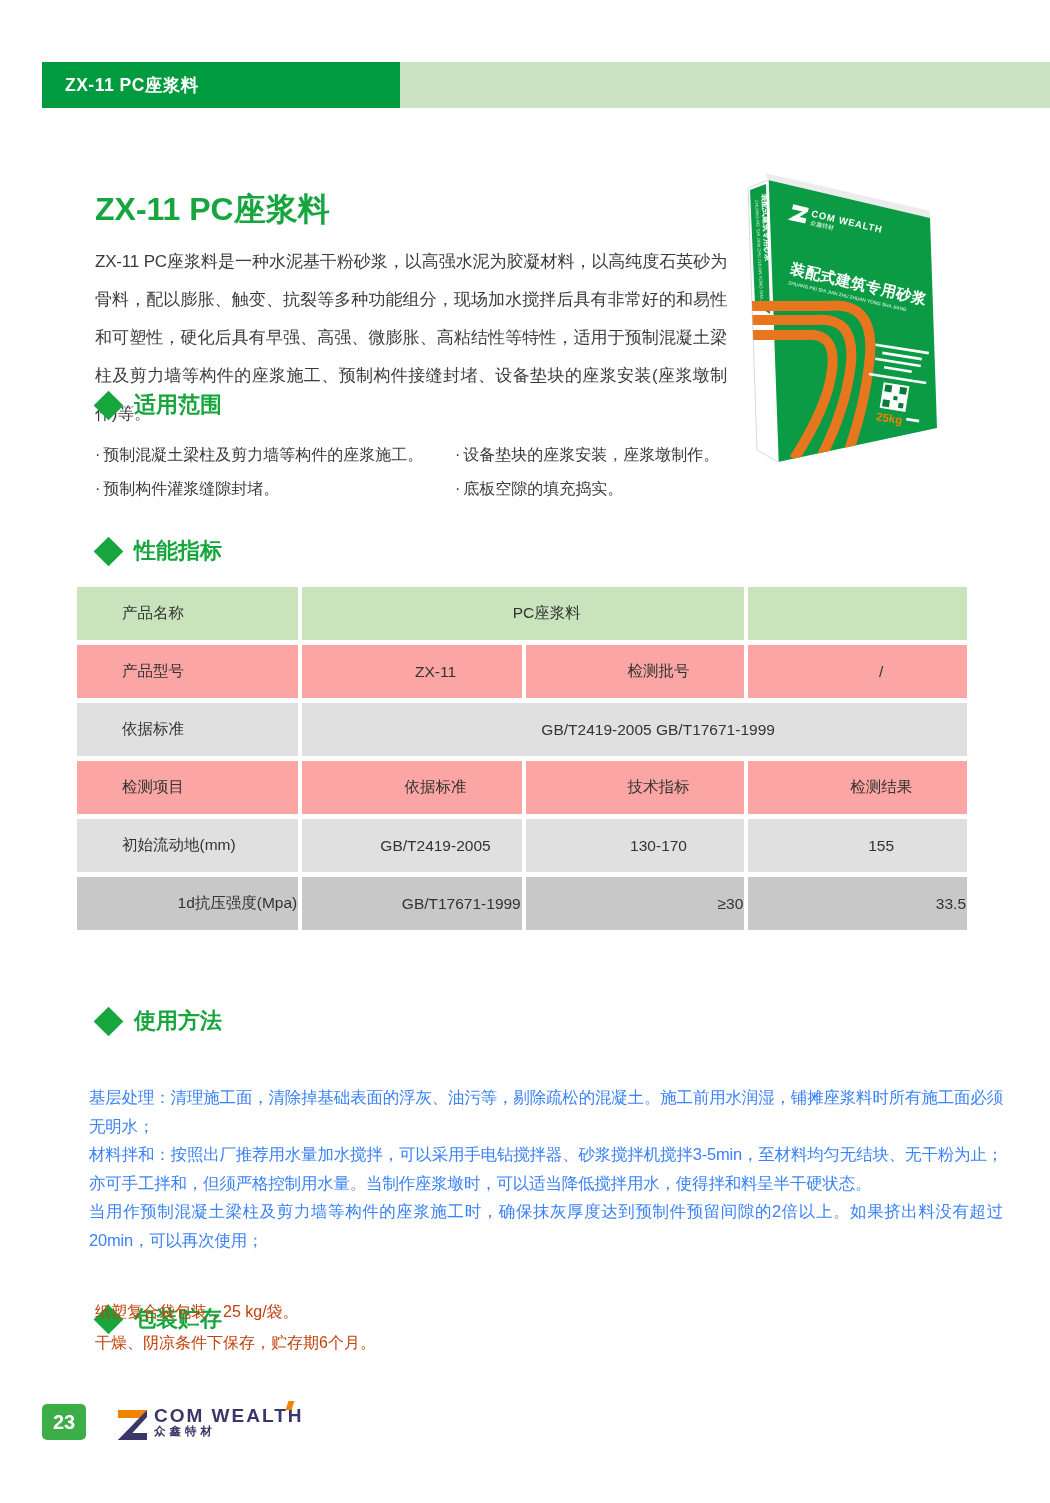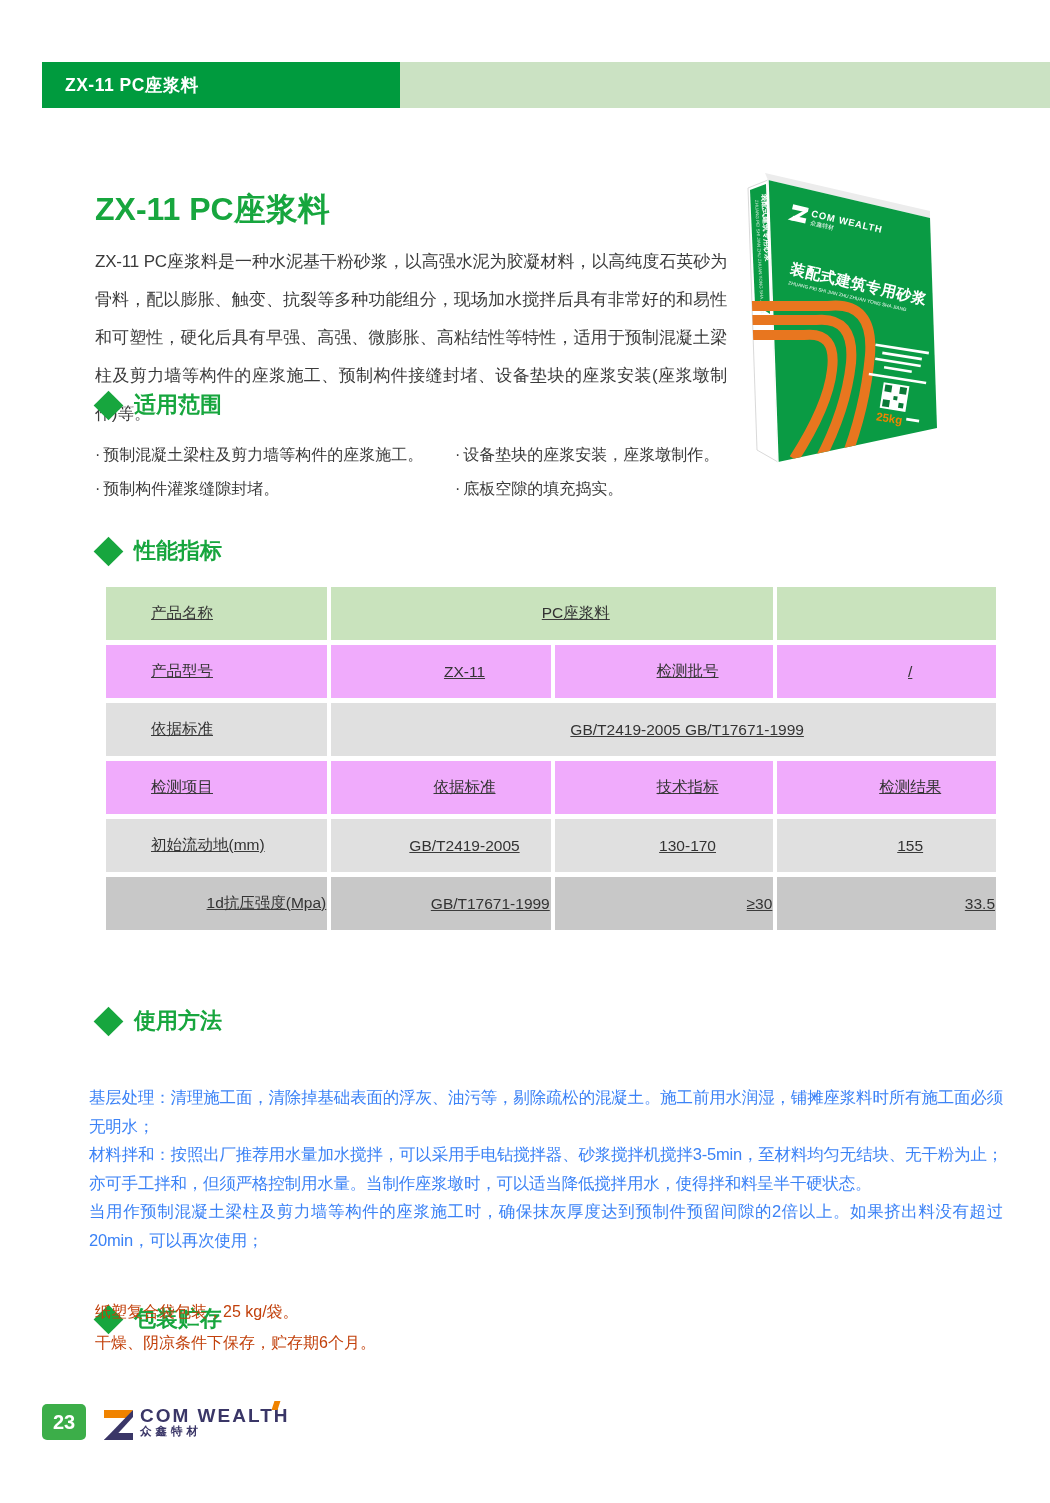--- a/index.html
+++ b/index.html
@@ -21,35 +21,35 @@
   .sec-head{position:absolute;left:95px;display:flex;align-items:center;gap:12px;}
   .diamond{width:21px;height:21px;background:#17a63e;transform:rotate(45deg);flex:0 0 auto;margin:0 3px;}
   .sec-title{font-size:22px;font-weight:bold;color:#17a63e;}
   
   .scope-list{position:absolute;top:438px;font-size:16px;color:#3b3b3b;}
   .scope-left{left:95px;}
   .scope-right{left:455px;}
   .bullet{line-height:34px;display:flex;align-items:center;}
   .bullet .dot{margin-right:3px;}
   
-  .perf-table{position:absolute;left:102px;top:582px;width:898px;border-collapse:separate;
-    border-spacing:4px 5px;table-layout:fixed;text-decoration:underline;}
+  .perf-table{position:absolute;left:73px;top:582px;width:898px;border-collapse:separate;
+    border-spacing:4px 5px;table-layout:fixed;}
   .perf-table td{height:51px;font-size:15.5px;color:#333;text-align:center;vertical-align:middle;
     overflow:hidden;padding-left:48px;}
   .perf-table td.label{text-align:left;padding-left:45px;}
   .perf-table td.green{background:#c9e3bd;}
-  .perf-table td.dark{background:#f0abfc;}
+  .perf-table td.dark{background:#fca5a5;}
   .perf-table td.mid{background:#c8c8c8;text-align:right;}
   .perf-table td.light{background:#e0e0e0;}
   
   .usage-text{position:absolute;left:89px;top:1046px;width:914px;font-size:16.5px;line-height:28.5px;
     text-align:justify;color:#3b82f6;letter-spacing:-0.2px;margin-top:37px;}
   .storage-text{position:absolute;left:95px;top:1296px;width:620px;font-size:16px;line-height:31px;color:#c2410c;}
   
-  .footer{position:absolute;left:42px;top:1404px;display:flex;align-items:flex-start;gap:2px;}
+  .footer{position:absolute;left:42px;top:1404px;display:flex;align-items:flex-start;gap:16px;}
   .page-badge{width:44px;height:36px;background:#3cae49;border-radius:5px;color:#fff;
     font-size:20px;font-weight:bold;display:flex;align-items:center;justify-content:center;}
   .logo{display:flex;align-items:flex-start;gap:4px;margin-left:8px;}
   .logo-text{position:relative;padding-top:2px;}
   .brand{font-size:19px;font-weight:800;color:#3a3667;letter-spacing:2px;line-height:19px;}
   .brand-sub{font-size:11.5px;font-weight:bold;color:#3a3667;letter-spacing:4px;line-height:13px;}
   .accent{position:absolute;top:-3px;right:10px;width:6px;height:9px;background:#f08300;
     transform:skewX(-18deg);}
   .bag-svg{position:absolute;left:722px;top:152px;}
 </style>

